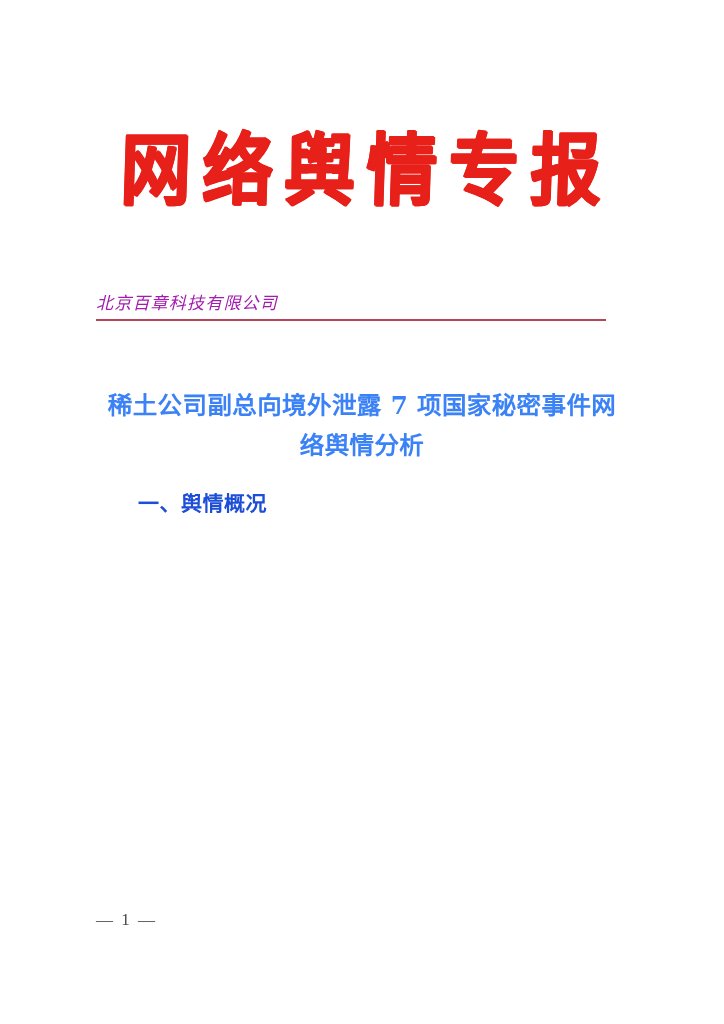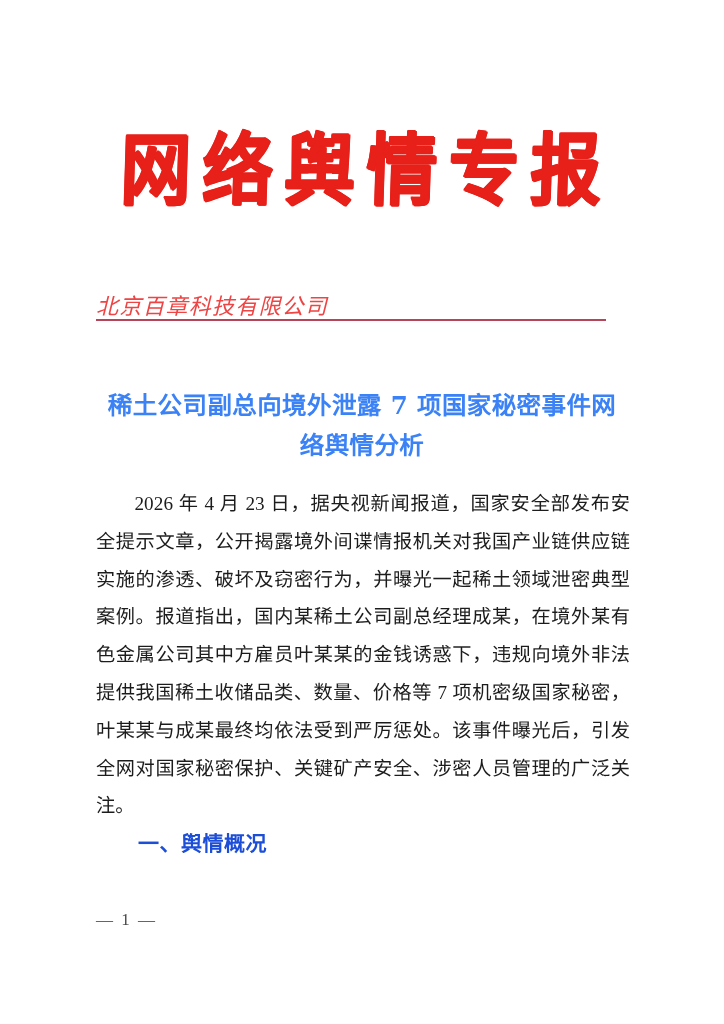--- a/index.html
+++ b/index.html
@@ -60,23 +60,23 @@
     align-items: baseline;
     justify-content: space-between;
     font-size: 17px;
     line-height: 1.4;
     white-space: nowrap;
   }
 
   .issuer {
     font-family: "Liberation Serif", "DejaVu Serif", serif;
     font-style: italic;
-    font-size: 22px;
+    font-size: 17px;
     letter-spacing: 1.2px;
-    color: #ef4444;
+    color: #a21caf;
   }
 
   .issue-date {
     font-family: "Liberation Serif", "DejaVu Serif", serif;
     font-size: 17px;
     letter-spacing: 0.6px;
     color: #1a1a1a;
   }
 
   .issue-rule {
@@ -157,21 +157,20 @@
 
   <div class="issue-line">
     <span class="issuer">北京百章科技有限公司</span>
   </div>
 
   <div class="issue-rule"></div>
 
   <h1 class="doc-title">稀土公司副总向境外泄露 7 项国家秘密事件网络舆情分析</h1>
 
   <div class="body-block">
-    <p class="para">2026 年 4 月 23 日，据央视新闻报道，国家安全部发布安全提示文章，公开揭露境外间谍情报机关对我国产业链供应链实施的渗透、破坏及窃密行为，并曝光一起稀土领域泄密典型案例。报道指出，国内某稀土公司副总经理成某，在境外某有色金属公司其中方雇员叶某某的金钱诱惑下，违规向境外非法提供我国稀土收储品类、数量、价格等 7 项机密级国家秘密，叶某某与成某最终均依法受到严厉惩处。该事件曝光后，引发全网对国家秘密保护、关键矿产安全、涉密人员管理的广泛关注。</p>
 
     <h2 class="section-heading">一、舆情概况</h2>
 
   </div>
 
   <div class="page-footer">— 1 —</div>
 
 </div>
 
 </body></html>

